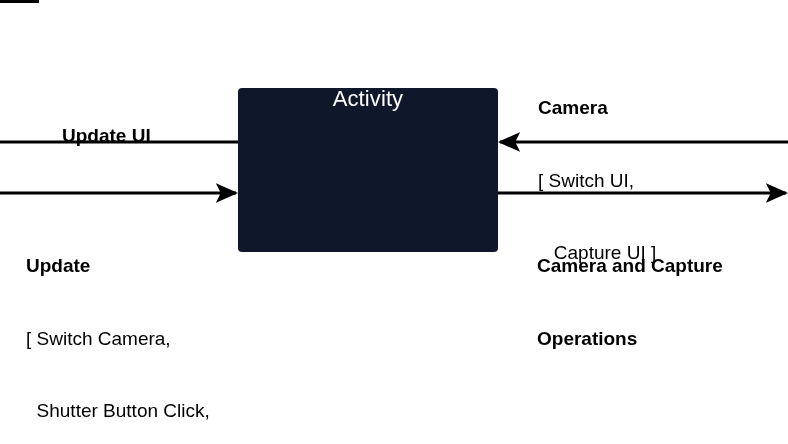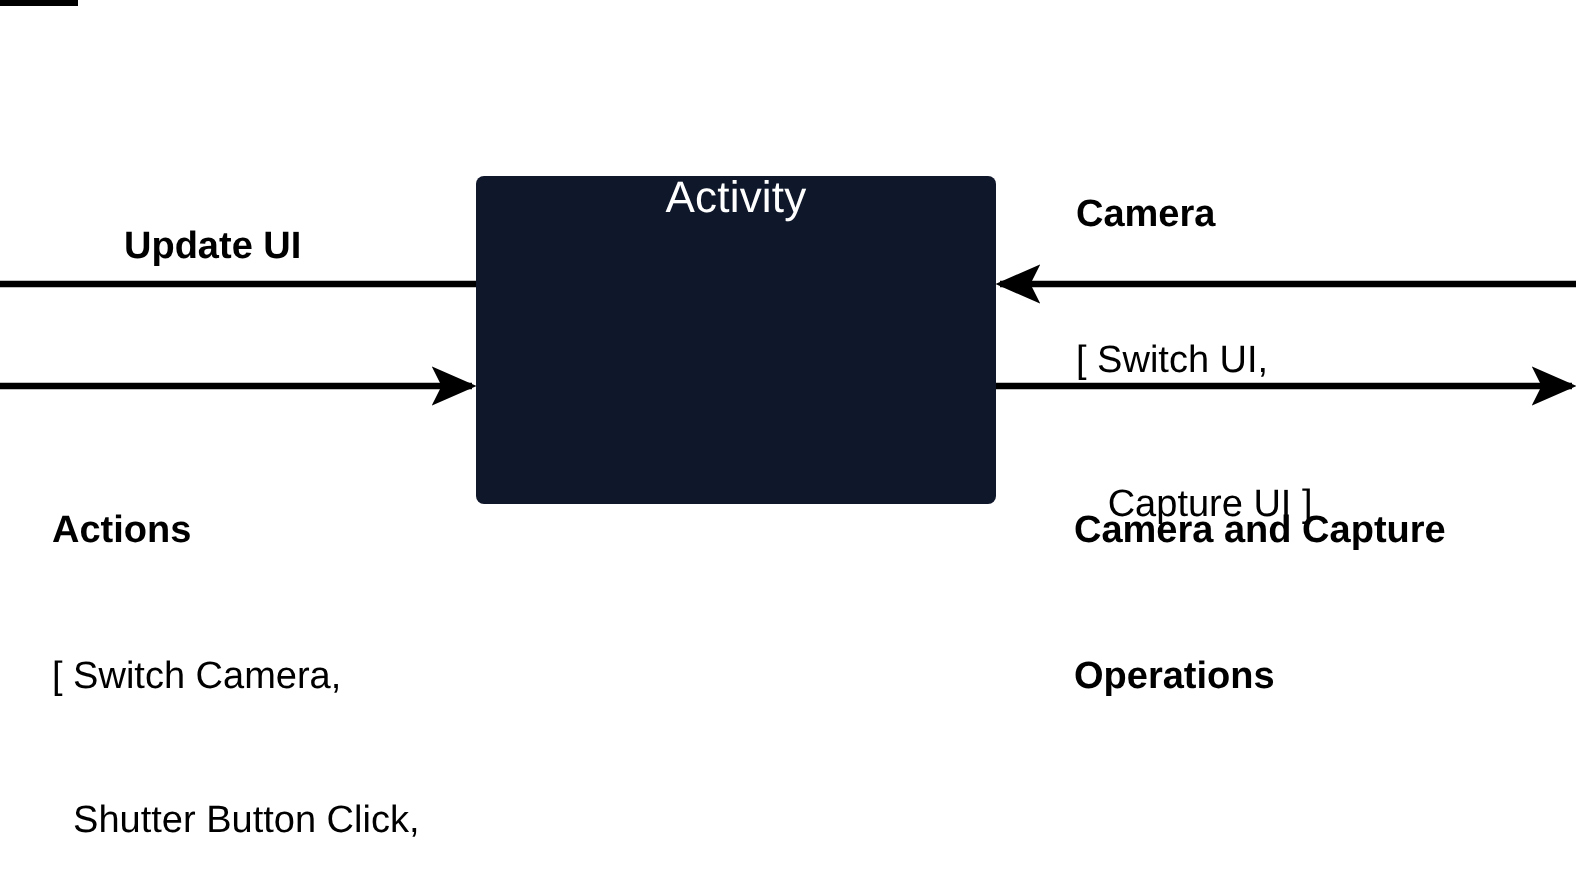--- a/index.html
+++ b/index.html
@@ -62,21 +62,21 @@
   }
   .hdr {
     font-weight: bold;
     font-size: 19px;
   }
   .body-list {
     font-size: 19px;
   }
   .lbl-update {
     left: 62px;
-    top: 111px;
+    top: 123px;
     font-weight: bold;
     font-size: 19px;
   }
   .blk-actions {
     left: 26px;
     top: 208px;
   }
   .blk-state {
     left: 538px;
     top: 50px;
@@ -113,21 +113,21 @@
     <line x1="498" y1="193" x2="786" y2="193" stroke="#000000" stroke-width="3.2" marker-end="url(#arrow-right)"></line>
   </svg>
 
   <div class="activity-box">
     <span class="activity-label">Activity</span>
   </div>
 
   <div class="txt lbl-update">Update UI</div>
 
   <div class="txt blk-actions">
-    <div class="hdr">Actions</div>
+    <div class="hdr">Update</div>
     <div class="body-list">[ Switch Camera,</div>
     <div class="body-list">  Shutter Button Click,</div>
     
     
     
   </div>
 
   <div class="txt blk-state">
     <div class="hdr">Camera</div>
     <div class="body-list">[ Switch UI,</div>

